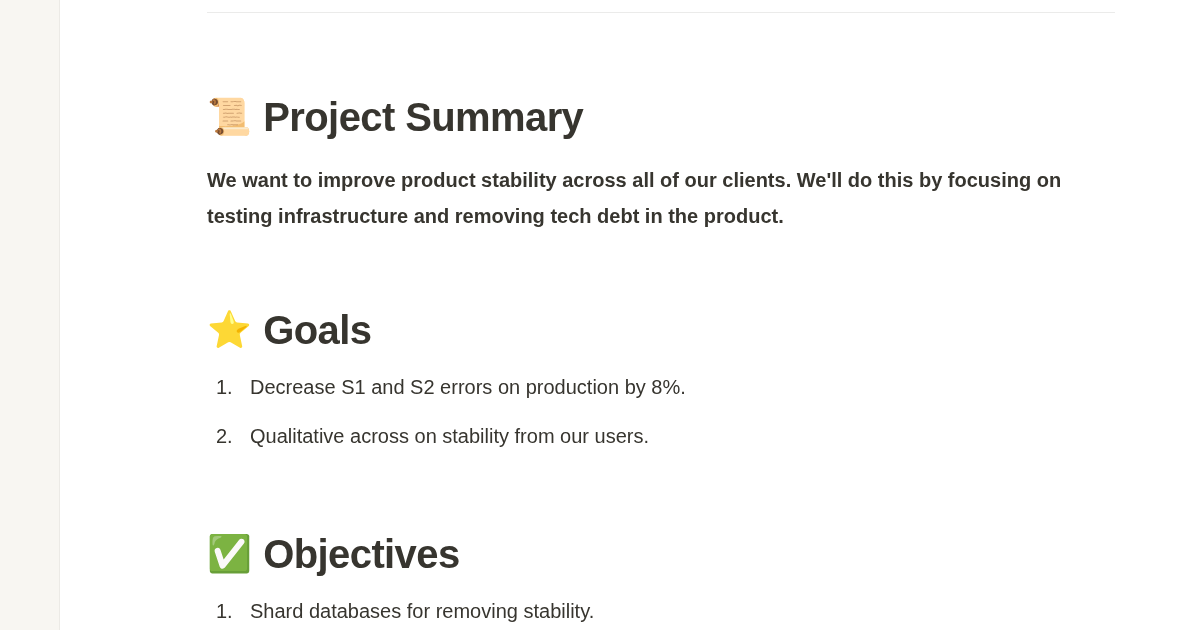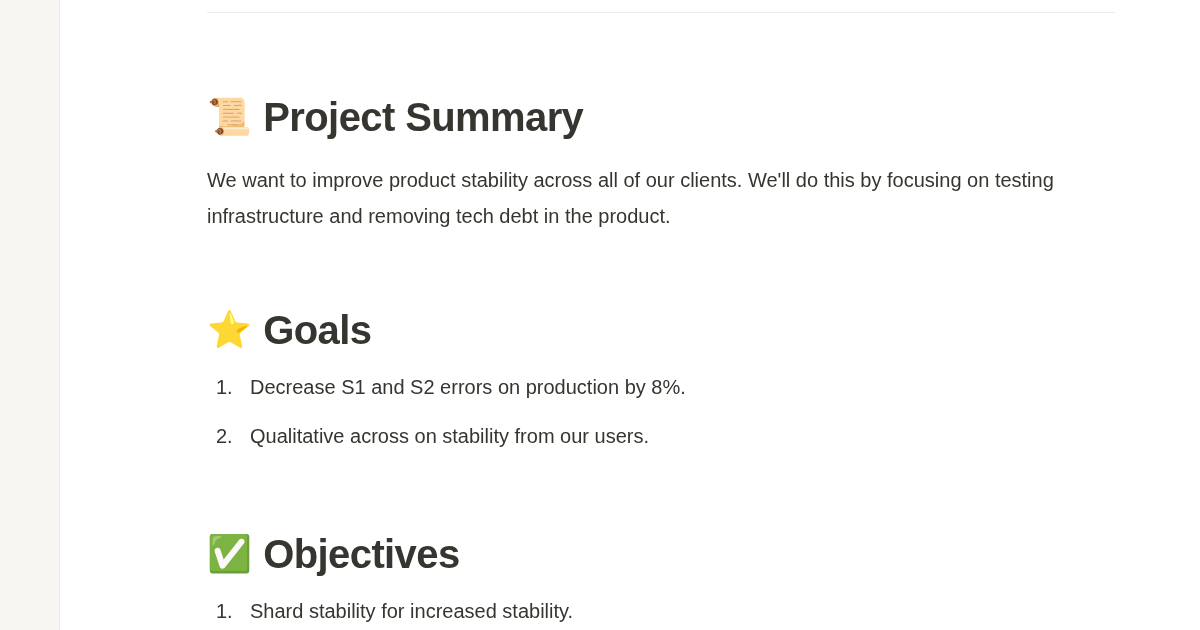--- a/index.html
+++ b/index.html
@@ -80,21 +80,21 @@
   }
 
   #block-summary-heading { margin-top: 80px; }
 
   p.doc-paragraph {
     margin: 22px 0 0 0;
     color: #37352f;
     font-size: 20px;
     line-height: 1.78;
     max-width: 860px;
-    font-weight: normal;
+    font-weight: bold;
   }
 
   #block-goals-heading { margin-top: 72px; }
   #block-objectives-heading { margin-top: 78px; }
 
   ol.doc-list {
     list-style: none;
     margin: 18px 0 0 0;
     padding: 0;
   }
@@ -157,20 +157,20 @@
       </ol>
 
       <h1 class="doc-heading" id="block-objectives-heading">
         <span class="heading-emoji">✅</span>
         <span class="heading-text">Objectives</span>
       </h1>
 
       <ol class="doc-list">
         <li>
           <span class="list-marker">1.</span>
-          <span class="list-text">Shard stability for increased stability.</span>
+          <span class="list-text">Shard databases for removing stability.</span>
         </li>
       </ol>
 
     </div>
   </div>
 
 </div>
 
 </body></html>

